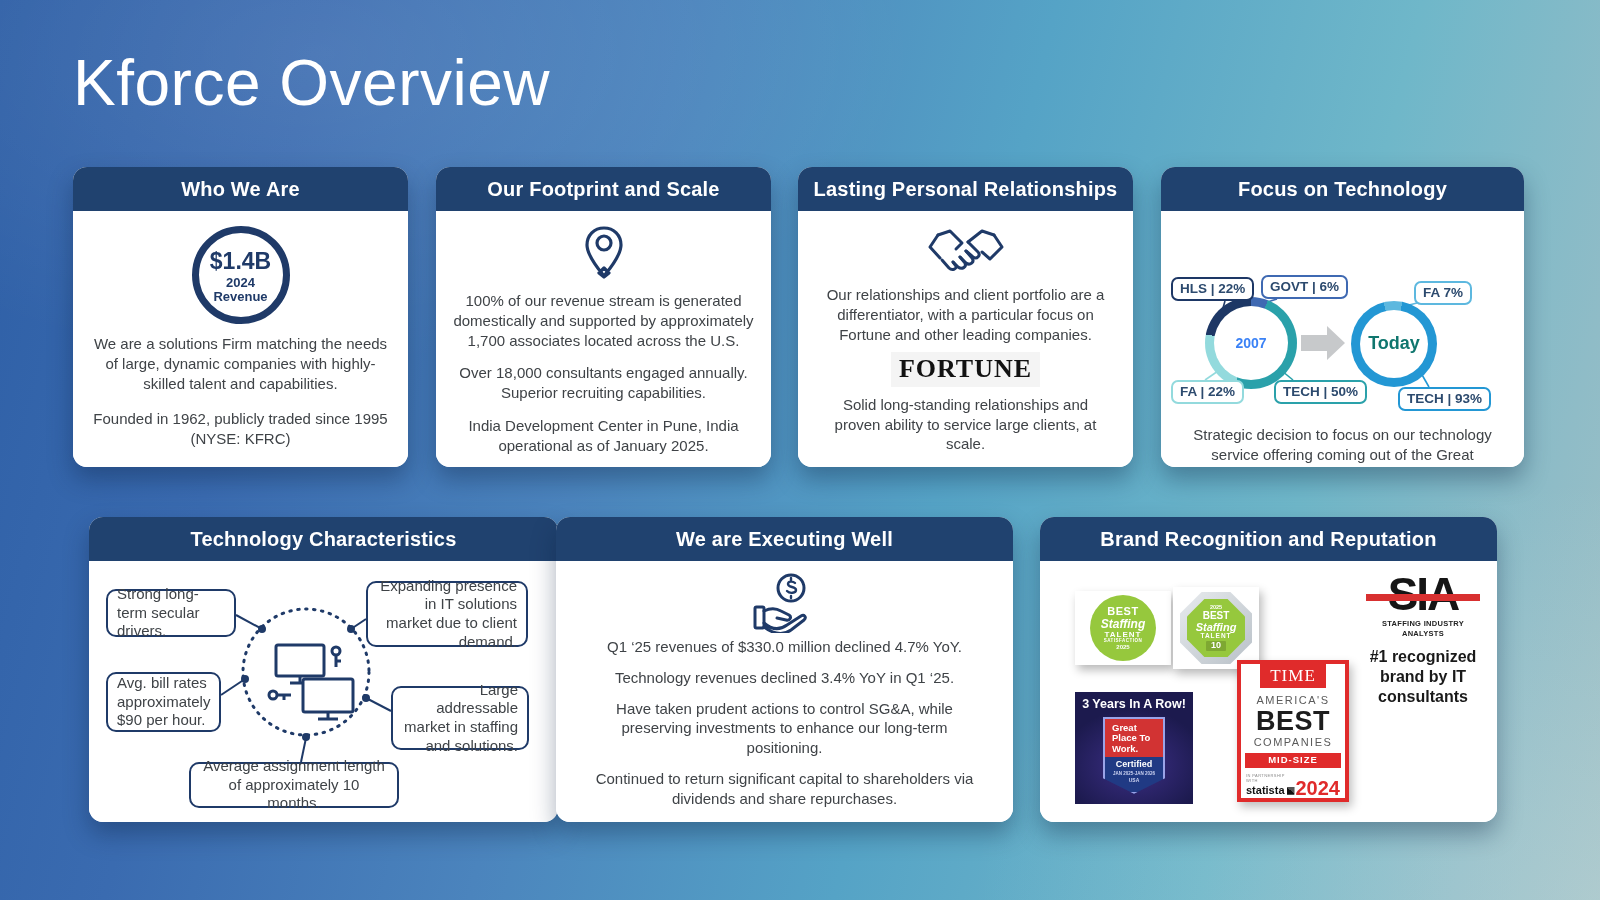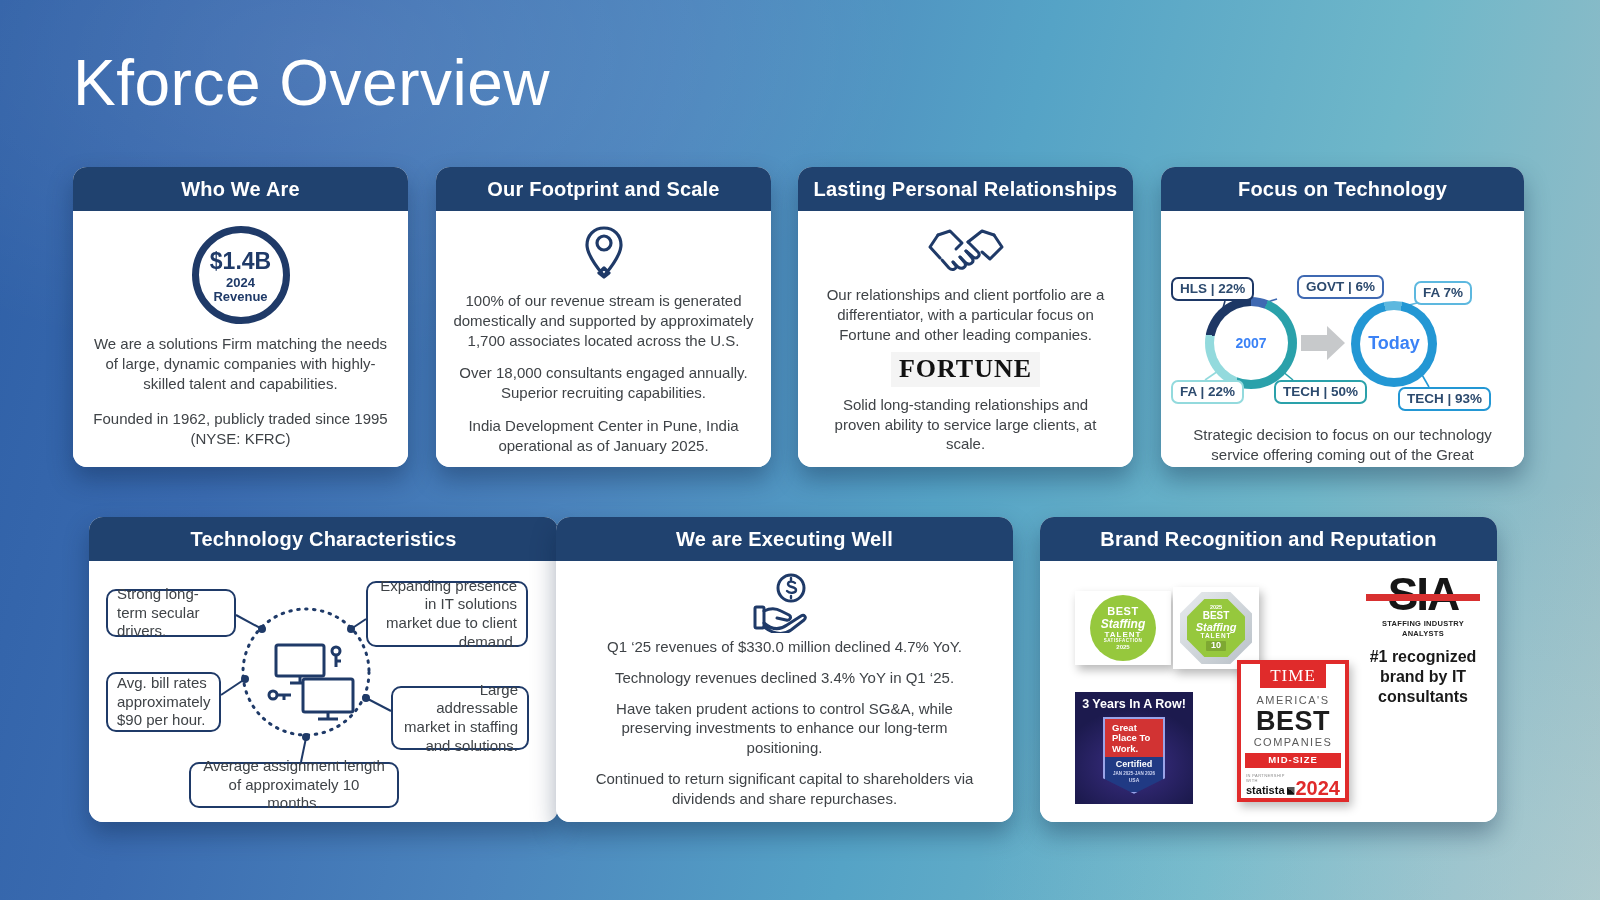--- a/index.html
+++ b/index.html
@@ -58,25 +58,25 @@
   
   .donut-area { position:relative; height:208px; }
   .donut { position:absolute; border-radius:50%; }
   #donut2007 { left:44px; top:86px; width:92px; height:92px;
     background: conic-gradient(#3f69b2 0deg 21.6deg, #2aa1aa 21.6deg 201.6deg, #93dadd 201.6deg 280.8deg, #1d3765 280.8deg 360deg); }
   #donutToday { left:190px; top:90px; width:86px; height:86px;
     background: conic-gradient(from -14deg, #5db8df 0deg 25.2deg, #2397d4 25.2deg 360deg); }
   .donut-inner { position:absolute; inset:9px; background:#fff; border-radius:50%;
     display:flex; align-items:center; justify-content:center; font-weight:700; }
   #donut2007 .donut-inner { color:#3b82f6; font-size:14px; }
-  #donutToday .donut-inner { color:#3b82f6; font-size:18px; }
+  #donutToday .donut-inner { color:#0f766e; font-size:18px; }
   .chip { position:absolute; background:#fff; border:2px solid #1d3765; border-radius:7px;
     font-size:13.5px; font-weight:600; color:#2c4a6e; padding:2px 7px; line-height:1.15; white-space:nowrap; }
   .chip-hls   { left:10px;  top:66px;  border-color:#1d3765; }
-  .chip-govt  { left:100px; top:64px;  border-color:#3f69b2;margin-left:36px; }
+  .chip-govt  { left:100px; top:64px;  border-color:#3f69b2; }
   .chip-fa1   { left:10px;  top:169px; border-color:#93dadd; }
   .chip-tech1 { left:113px; top:169px; border-color:#2aa1aa; }
   .chip-fa2   { left:253px; top:70px;  border-color:#5db8df; }
   .chip-tech2 { left:237px; top:176px; border-color:#2397d4; }
   .focus-p { margin:6px 22px 0; }
 
   
   .callout { position:absolute; border:2.5px solid #1f3a68; border-radius:10px; background:#fff;
     font-size:15px; color:#3f4347; display:flex; align-items:center; justify-content:center;
     padding:4px 9px; line-height:1.25; }

